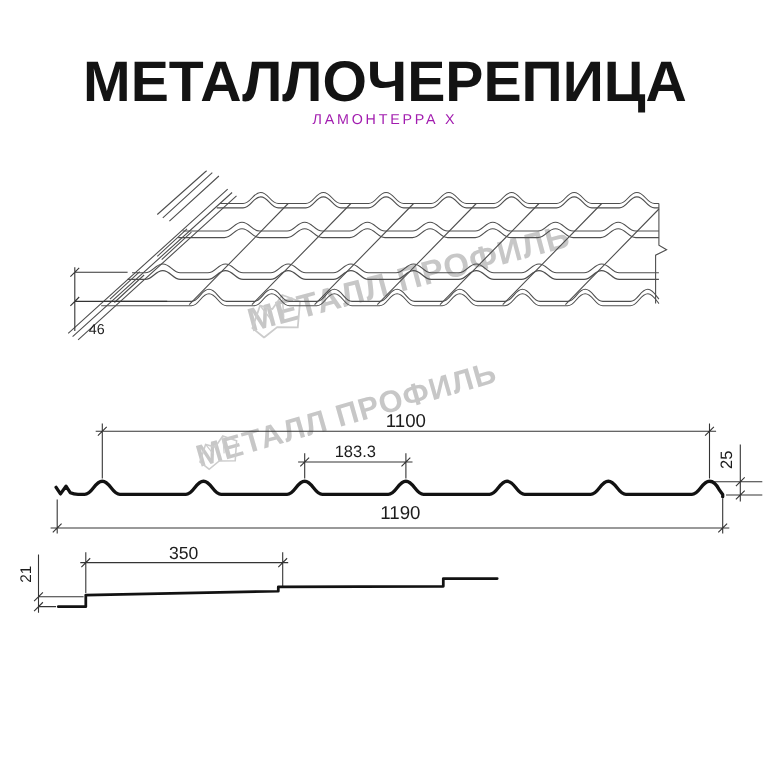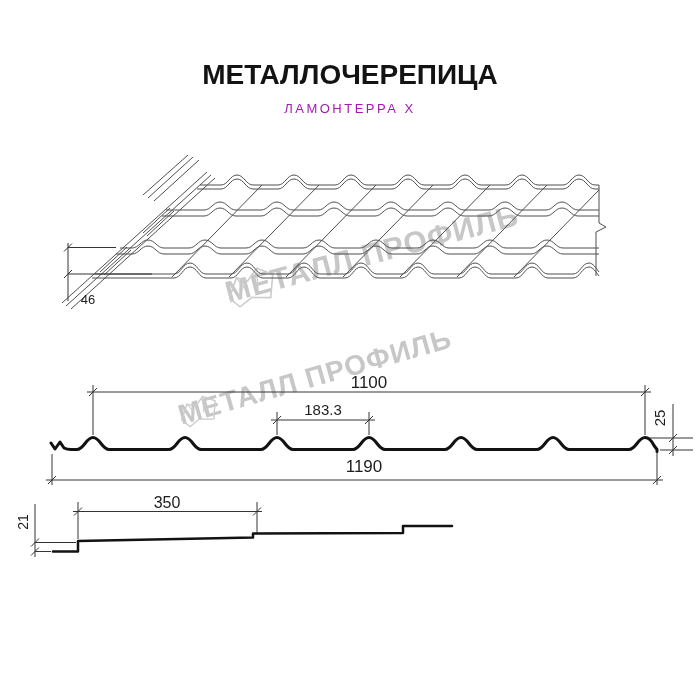--- a/index.html
+++ b/index.html
@@ -1,19 +1,19 @@
 <!DOCTYPE html>
 <html><head>
 <meta charset="utf-8">
 <style>
   html,body{margin:0;padding:0;background:#fff;}
   #page{position:relative;width:700px;height:700px;background:#fff;overflow:hidden;
         font-family:"Liberation Sans",sans-serif;}
   .title{position:absolute;top:54px;left:0;width:700px;text-align:center;
-         font-size:28px;line-height:42px;font-weight:700;color:#131313;letter-spacing:0px;}
+         font-size:52px;line-height:42px;font-weight:700;color:#131313;letter-spacing:0px;}
   .subtitle{position:absolute;top:101px;left:0;width:700px;text-align:center;
             font-size:13px;font-weight:500;color:#a21caf;letter-spacing:2.5px;}
   .wm{position:absolute;display:flex;align-items:center;gap:8px;white-space:nowrap;}
   .wm-text{font-weight:700;color:#c7c7c7;letter-spacing:1px;}
   #wm1{left:226px;top:276px;transform:rotate(-15deg);transform-origin:0 50%;}
   #wm1 .wm-text{font-size:30px;}
   #wm2{left:179px;top:400px;transform:rotate(-16deg);transform-origin:0 50%;}
   #wm2 .wm-text{font-size:28px;}
   svg{position:absolute;left:0;}
   svg text{font-family:"Liberation Sans",sans-serif;fill:#1d1d1d;}

